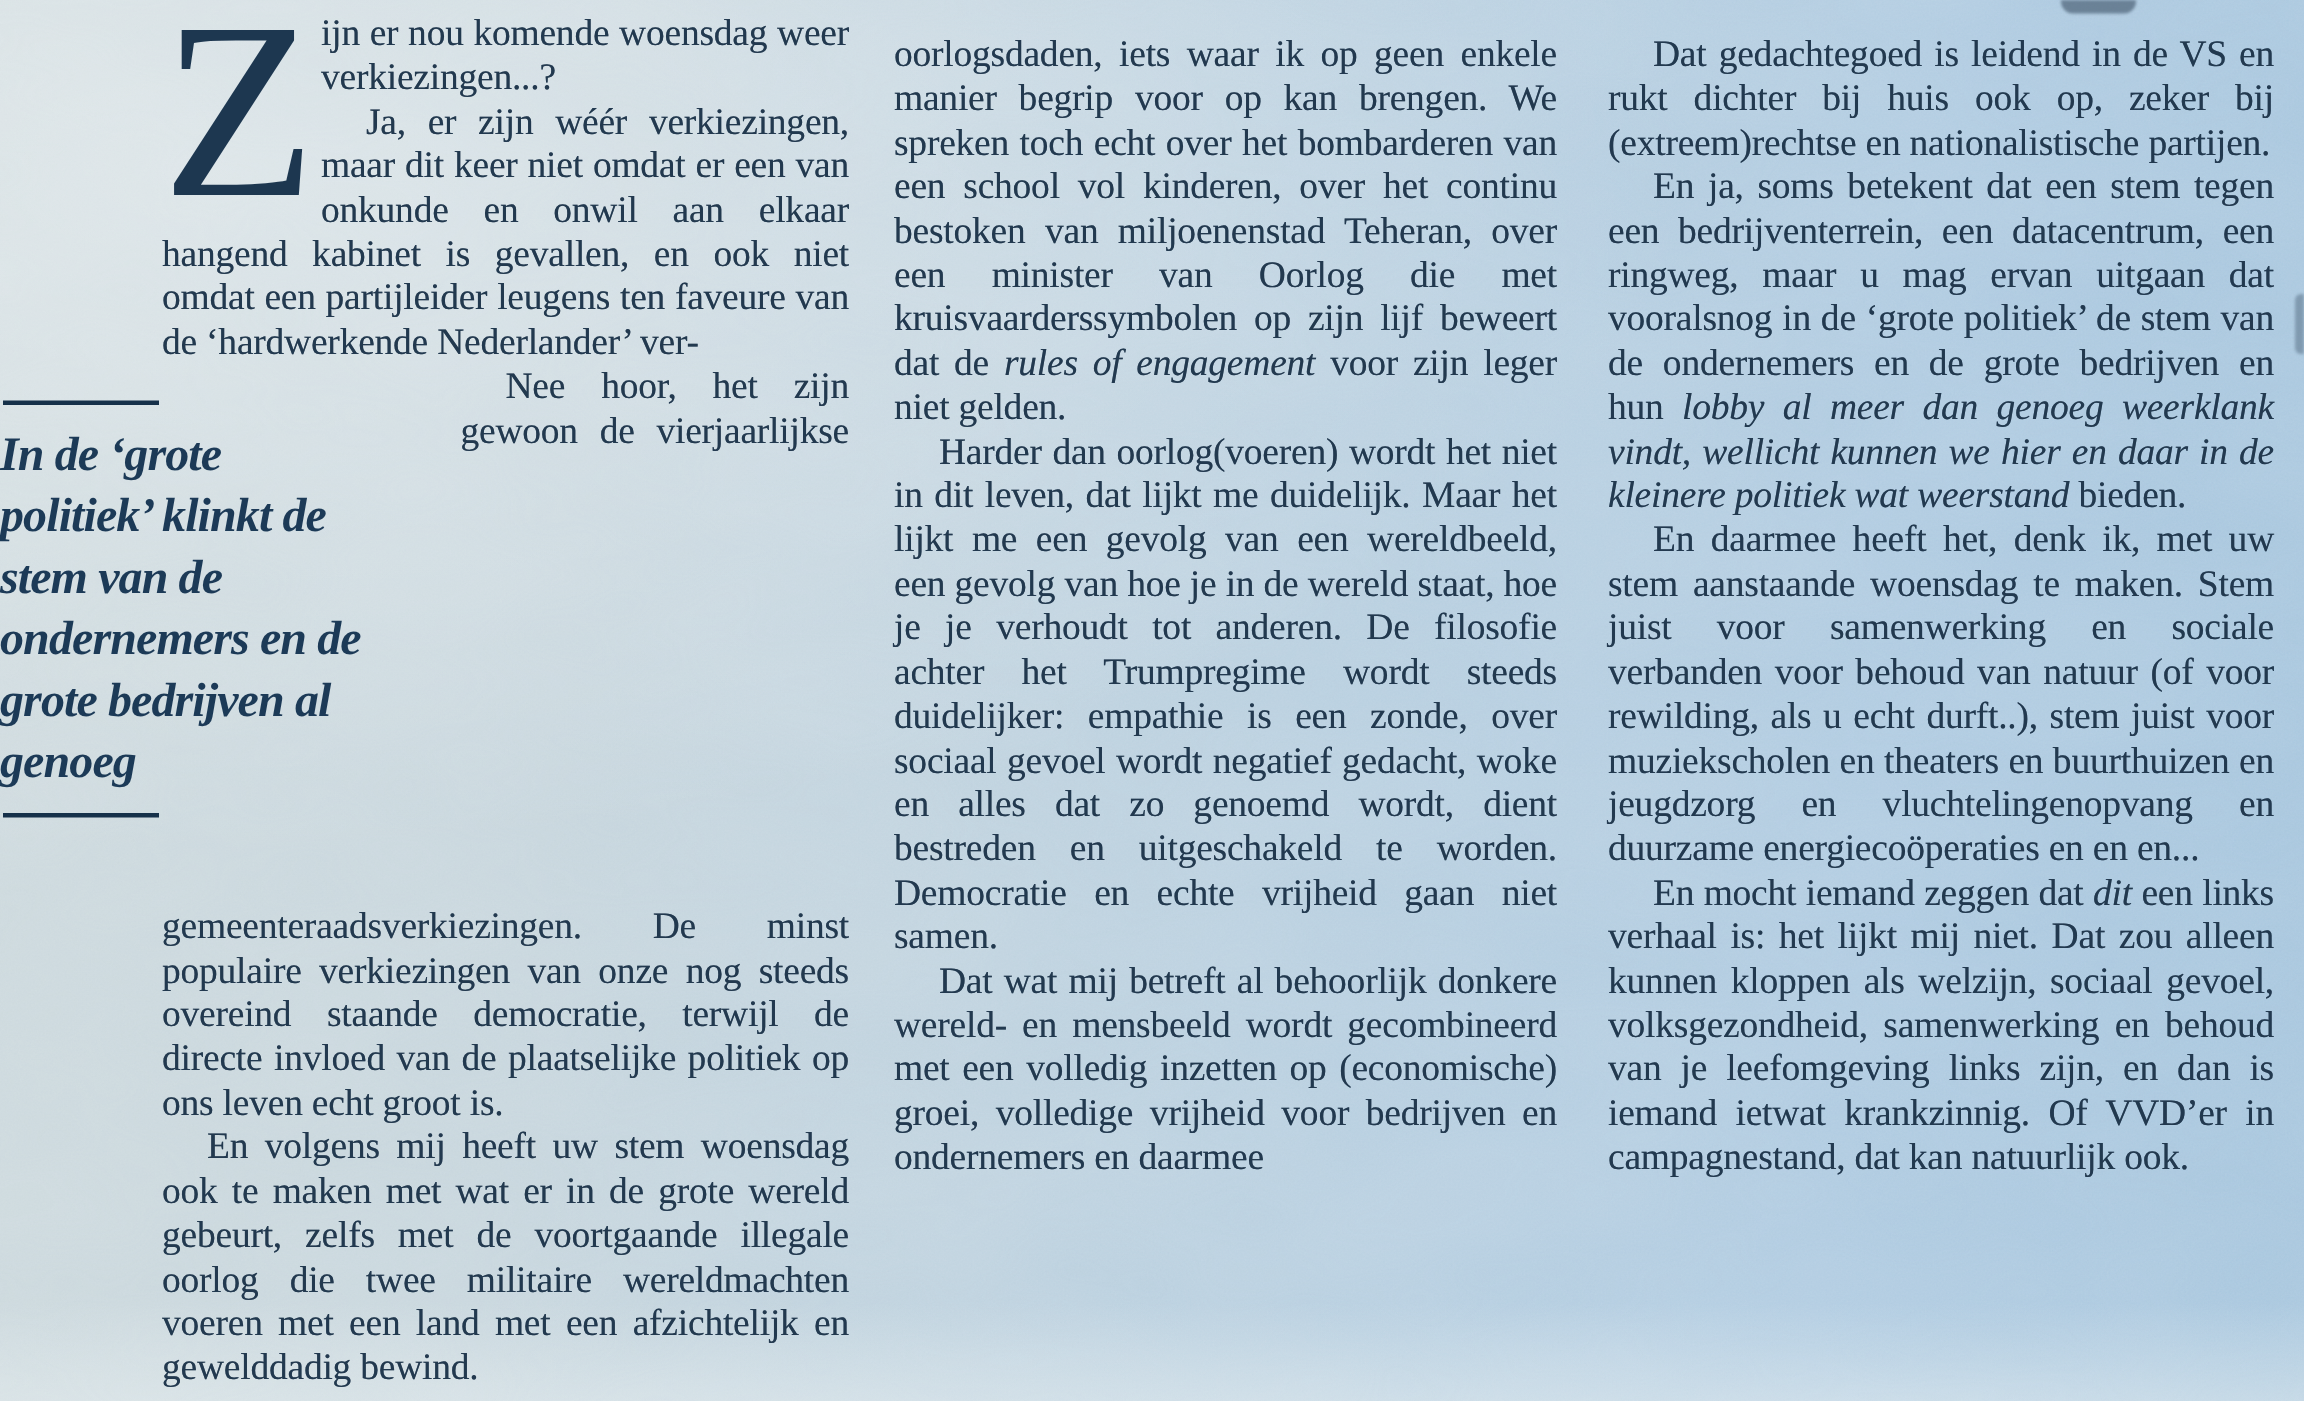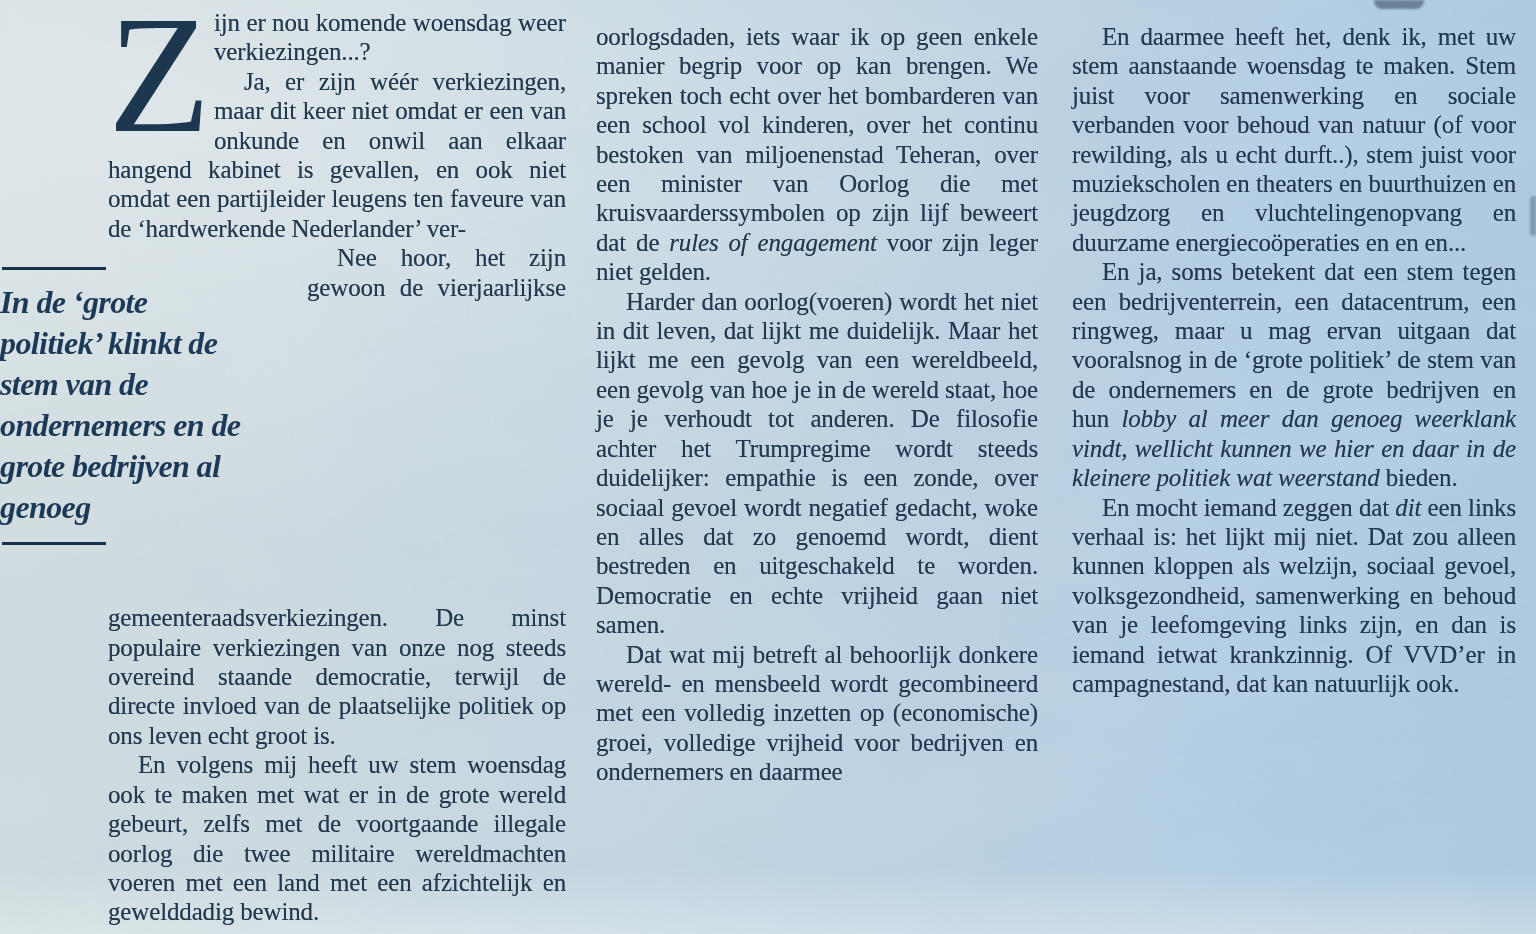--- a/index.html
+++ b/index.html
@@ -97,18 +97,19 @@
 
   </section>
 
   <section class="col col-2">
     <p><span>oorlogsdaden, iets waar ik op geen enkele manier begrip voor op kan brengen. We spreken toch echt over het bombarderen van een school vol kinderen, over het continu bestoken van miljoenenstad Teheran, over een minister van Oorlog die met kruisvaarderssymbolen op zijn lijf beweert dat de </span><i>rules of engagement</i><span> voor zijn leger niet gelden.</span></p>
     <p class="indent">Harder dan oorlog(voeren) wordt het niet in dit leven, dat lijkt me duidelijk. Maar het lijkt me een gevolg van een wereldbeeld, een gevolg van hoe je in de wereld staat, hoe je je verhoudt tot anderen. De filosofie achter het Trumpregime wordt steeds duidelijker: empathie is een zonde, over sociaal gevoel wordt negatief gedacht, woke en alles dat zo genoemd wordt, dient bestreden en uitgeschakeld te worden. Democratie en echte vrijheid gaan niet samen.</p>
     <p class="indent">Dat wat mij betreft al behoorlijk donkere wereld- en mensbeeld wordt gecombineerd met een volledig inzetten op (economische) groei, volledige vrijheid voor bedrijven en ondernemers en daarmee</p>
   </section>
 
   <section class="col col-3">
+    <p class="indent">Dat gedachtegoed is leidend in de VS en rukt dichter bij huis ook op, zeker bij (extreem)rechtse en nationalistische partijen.</p>
+    <p class="indent"><span>En ja, soms betekent dat een stem tegen een bedrijventerrein, een datacentrum, een ringweg, maar u mag ervan uitgaan dat vooralsnog in de ‘grote politiek’ de stem van de ondernemers en de grote bedrijven en hun </span><i>lobby al meer dan genoeg weerklank vindt, wellicht kunnen we hier en daar in de kleinere politiek wat weerstand</i><span> bieden.</span></p>
     <p class="indent">En daarmee heeft het, denk ik, met uw stem aanstaande woensdag te maken. Stem juist voor samenwerking en sociale verbanden voor behoud van natuur (of voor rewilding, als u echt durft..), stem juist voor muziekscholen en theaters en buurthuizen en jeugdzorg en vluchtelingenopvang en duurzame energiecoöperaties en en en...</p>
-    <p class="indent"><span>En ja, soms betekent dat een stem tegen een bedrijventerrein, een datacentrum, een ringweg, maar u mag ervan uitgaan dat vooralsnog in de ‘grote politiek’ de stem van de ondernemers en de grote bedrijven en hun </span><i>lobby al meer dan genoeg weerklank vindt, wellicht kunnen we hier en daar in de kleinere politiek wat weerstand</i><span> bieden.</span></p>
     <p class="indent"><span>En mocht iemand zeggen dat </span><i>dit</i><span> een links verhaal is: het lijkt mij niet. Dat zou alleen kunnen kloppen als welzijn, sociaal gevoel, volksgezondheid, samenwerking en behoud van je leefomgeving links zijn, en dan is iemand ietwat krankzinnig. Of VVD’er in campagnestand, dat kan natuurlijk ook.</span></p>
   </section>
 
 </main>
 
 </body></html>

